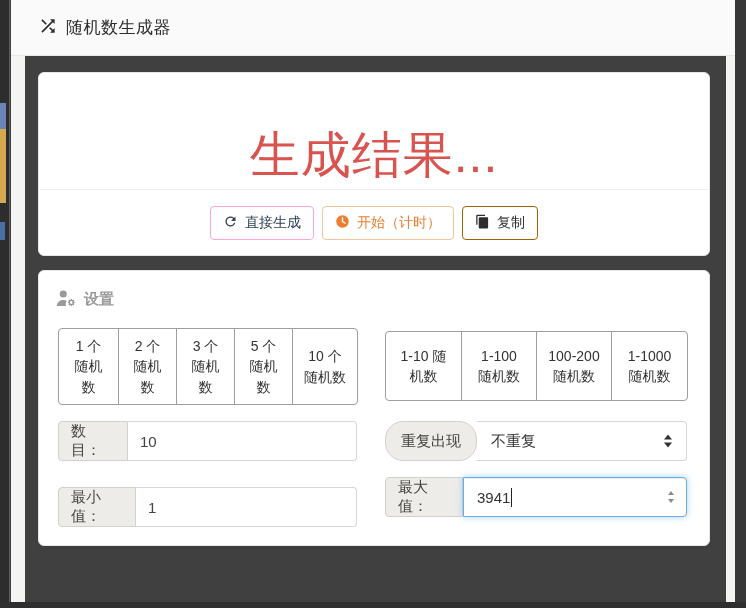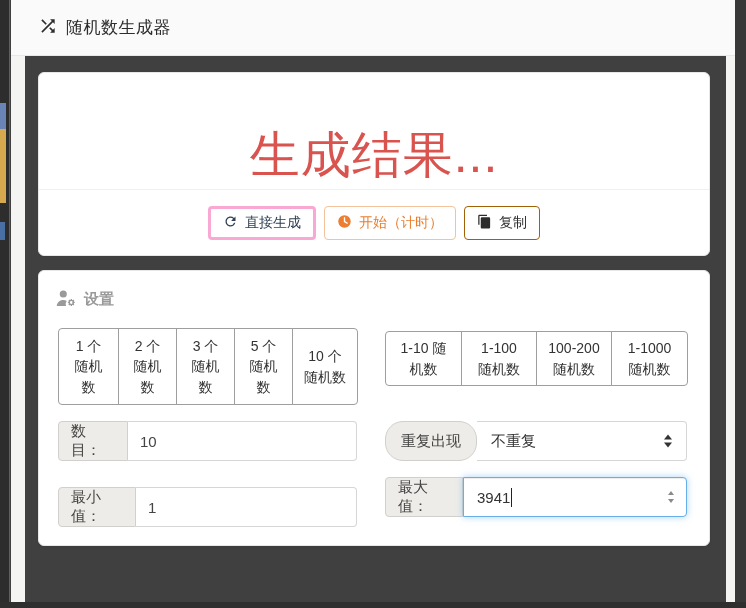--- a/index.html
+++ b/index.html
@@ -24,37 +24,37 @@
   .icon-svg { display:inline-block; vertical-align:middle; }
 
   
   .panel { position:absolute; background:#fff; border:1px solid #e7e7e7; border-radius:6px; }
   .result-panel { left:38px; top:72px; width:672px; height:184px; box-shadow:0 1px 1px rgba(0,0,0,.03); }
   .result-body { height:117px; display:flex; align-items:flex-end; justify-content:center; border-bottom:1px solid #f0f0f0; }
   .result-text { font-size:50px; color:#d9534f; letter-spacing:1px; }
   .result-footer { height:65px; display:flex; align-items:center; justify-content:center; gap:8px; }
 
   .btn { display:inline-flex; align-items:center; justify-content:center; gap:7px; height:34px; padding:0 12px; background:#fff; border-radius:4px; font-size:14px; cursor:pointer; }
-  .btn-generate { border:3px solid #f9a8d4; color:#2e4154; }
+  .btn-generate { border:1px solid #f9a8d4; color:#2e4154; }
   .btn-start { border:1px solid #f2c39c; color:#e87f30; }
   .btn-copy { border:1px solid #a16207; color:#2d2d2d; }
 
   
   .settings-panel { left:38px; top:270px; width:672px; height:276px; box-shadow:0 2px 3px rgba(0,0,0,.06); }
   .settings-legend { position:absolute; left:17px; top:18px; display:flex; align-items:center; gap:7px; color:#9a9a9a; font-weight:bold; font-size:15px; }
 
   .btn-group { position:absolute; display:flex; }
   .grp-btn { background:#fff; border:1px solid #9e9e9e; margin-left:-1px; color:#333; font-size:14px; line-height:1.45; display:flex; align-items:center; justify-content:center; text-align:center; white-space:pre-line; cursor:pointer; }
   .grp-btn:first-child { margin-left:0; border-radius:4px 0 0 4px; }
   .grp-btn:last-child { border-radius:0 4px 4px 0; }
   .count-group { left:19px; top:57px; height:77px; }
   .count-group .grp-btn { width:59px; }
   .count-group .grp-btn:first-child { width:61px; }
   .count-group .grp-btn:last-child { width:66px; }
-  .range-group { left:346px; top:60px; height:55px; }
+  .range-group { left:346px; top:60px; height:70px; }
   .range-group .grp-btn { width:76px; }
   .range-group .grp-btn:first-child, .range-group .grp-btn:last-child { width:77px; }
 
   .input-group { position:absolute; display:flex; height:40px; }
   .ig-addon { background:#eeece8; border:1px solid #d2d0cc; border-radius:4px 0 0 4px; display:flex; align-items:center; justify-content:center; color:#444; font-size:15px; padding:0 12px; }
   .ig-field { flex:1; border:1px solid #d6d6d6; border-left:0; border-radius:0 4px 4px 0; font-size:15px; color:#444; padding:0 12px; font-family:inherit; background:#fff; outline:none; min-width:0; }
   .ig-row2-left { left:19px; top:150px; width:299px; }
   .ig-row2-right { left:346px; top:150px; width:302px; }
   .ig-row3-left { left:19px; top:216px; width:299px; }
   .ig-row3-right { left:346px; top:206px; width:302px; }

